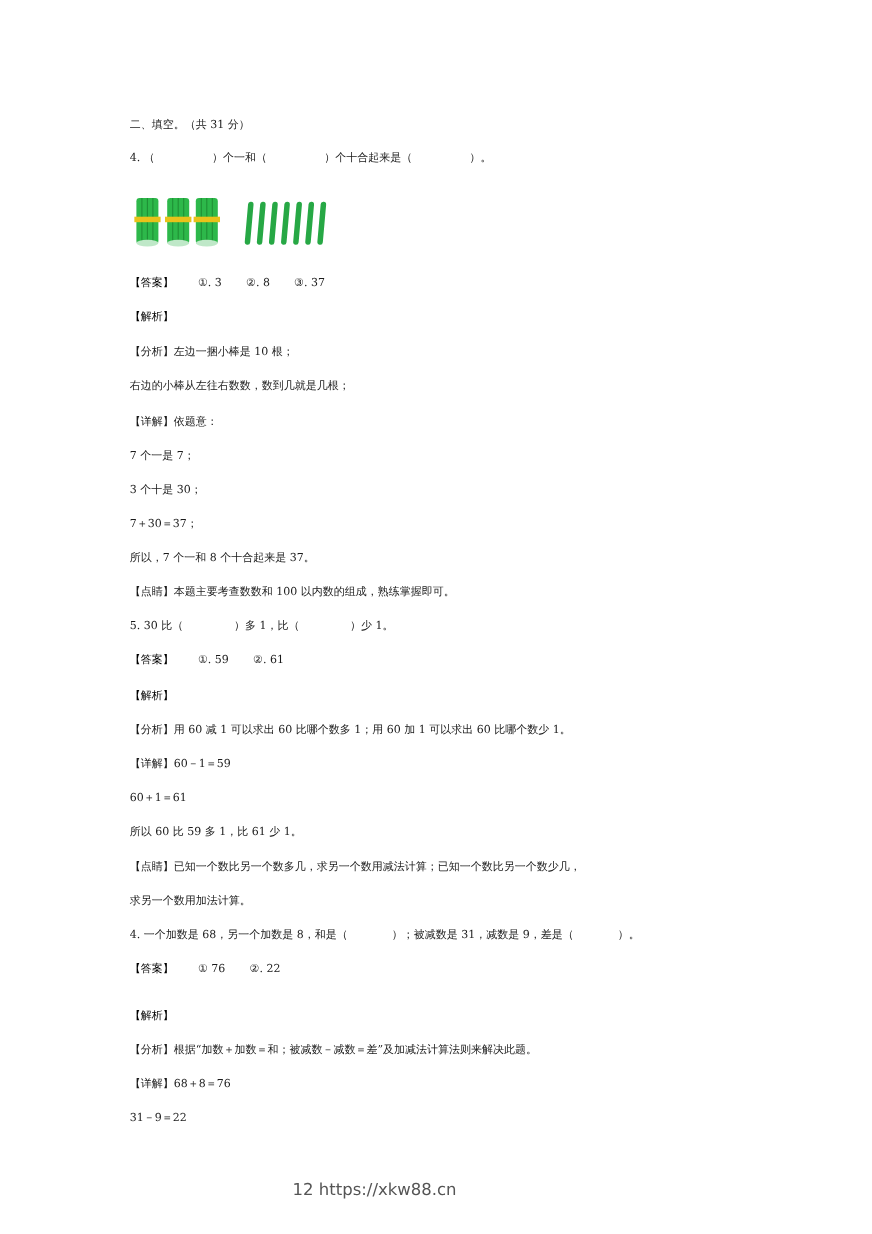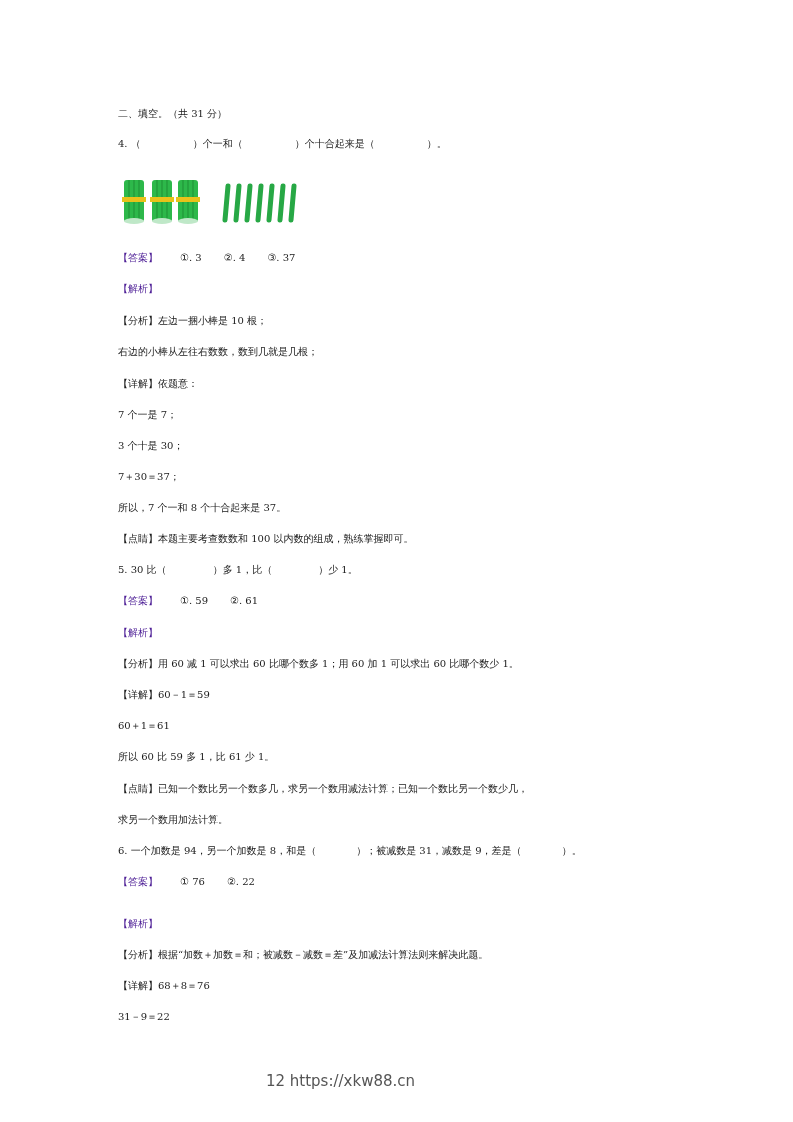--- a/index.html
+++ b/index.html
@@ -1,19 +1,19 @@
 <!DOCTYPE html>
 <html><head>
   <meta charset="utf-8">
   <style>
     html, body { margin: 0; padding: 0; background: #ffffff; }
     body { width: 793px; height: 1122px; position: relative; overflow: hidden;
       font-family: "DejaVu Serif", "Liberation Serif", serif; color: #1a1a1a; }
     .line { position: absolute; left: 118px; font-size: 10px; line-height: 16px; white-space: pre; }
-    .label-blue { color: #4c1d95; }
+    .label-blue { color: #000000; }
     .blank { display: inline-block; }
     .figure { position: absolute; left: 122px; top: 178px; width: 190px; height: 50px; }
     .footer { position: absolute; top: 1072px; left: 0; width: 681px; text-align: center;
       font-family: "DejaVu Sans", "Liberation Sans", sans-serif; font-size: 15px; color: #555; }
     .ans-gap { display: inline-block; width: 22px; }
   </style>
 </head>
 <body>
 
 <div class="line" style="top:106px">二、填空。（共 31 分）</div>
@@ -53,41 +53,41 @@
       <line x1="117" y1="8" x2="114" y2="42"></line>
       <line x1="128" y1="8" x2="125" y2="42"></line>
       <line x1="139" y1="8" x2="136" y2="42"></line>
       <line x1="150" y1="8" x2="147" y2="42"></line>
       <line x1="161" y1="8" x2="158" y2="42"></line>
       <line x1="172" y1="8" x2="169" y2="42"></line>
     </g>
   </svg>
 </div>
 
-<div class="line" style="top:250px"><span class="label-blue">【答案】</span><span class="ans-gap"></span><span>①. 3</span><span class="ans-gap"></span><span>②. 4</span><span class="ans-gap"></span><span>③. 37</span></div>
+<div class="line" style="top:250px"><span class="label-blue">【答案】</span><span class="ans-gap"></span><span>①. 3</span><span class="ans-gap"></span><span>②. 8</span><span class="ans-gap"></span><span>③. 37</span></div>
 <div class="line label-blue" style="top:281px">【解析】</div>
 <div class="line" style="top:313px">【分析】左边一捆小棒是 10 根；</div>
 <div class="line" style="top:344px">右边的小棒从左往右数数，数到几就是几根；</div>
 <div class="line" style="top:376px">【详解】依题意：</div>
 <div class="line" style="top:407px">7 个一是 7；</div>
 <div class="line" style="top:438px">3 个十是 30；</div>
 <div class="line" style="top:469px">7＋30＝37；</div>
 <div class="line" style="top:500px">所以，7 个一和 8 个十合起来是 37。</div>
 <div class="line" style="top:531px">【点睛】本题主要考查数数和 100 以内数的组成，熟练掌握即可。</div>
 
 <div class="line" style="top:562px"><span>5. 30 比（</span><span class="blank" style="width:46px"></span><span>）多 1，比（</span><span class="blank" style="width:46px"></span><span>）少 1。</span></div>
 <div class="line" style="top:593px"><span class="label-blue">【答案】</span><span class="ans-gap"></span><span>①. 59</span><span class="ans-gap"></span><span>②. 61</span></div>
 <div class="line label-blue" style="top:625px">【解析】</div>
 <div class="line" style="top:656px">【分析】用 60 减 1 可以求出 60 比哪个数多 1；用 60 加 1 可以求出 60 比哪个数少 1。</div>
 <div class="line" style="top:687px">【详解】60－1＝59</div>
 <div class="line" style="top:718px">60＋1＝61</div>
 <div class="line" style="top:749px">所以 60 比 59 多 1，比 61 少 1。</div>
 <div class="line" style="top:781px">【点睛】已知一个数比另一个数多几，求另一个数用减法计算；已知一个数比另一个数少几，</div>
 <div class="line" style="top:812px">求另一个数用加法计算。</div>
 
-<div class="line" style="top:843px"><span>6. 一个加数是 94，另一个加数是 8，和是（</span><span class="blank" style="width:40px"></span><span>）；被减数是 31，减数是 9，差是（</span><span class="blank" style="width:40px"></span><span>）。</span></div>
+<div class="line" style="top:843px"><span>4. 一个加数是 68，另一个加数是 8，和是（</span><span class="blank" style="width:40px"></span><span>）；被减数是 31，减数是 9，差是（</span><span class="blank" style="width:40px"></span><span>）。</span></div>
 <div class="line" style="top:874px"><span class="label-blue">【答案】</span><span class="ans-gap"></span><span>① 76</span><span class="ans-gap"></span><span>②. 22</span></div>
 <div class="line label-blue" style="top:916px">【解析】</div>
 <div class="line" style="top:947px">【分析】根据“加数＋加数＝和；被减数－减数＝差”及加减法计算法则来解决此题。</div>
 <div class="line" style="top:978px">【详解】68＋8＝76</div>
 <div class="line" style="top:1009px">31－9＝22</div>
 
 <div class="footer">12 https://xkw88.cn</div>
 
 </body></html>

